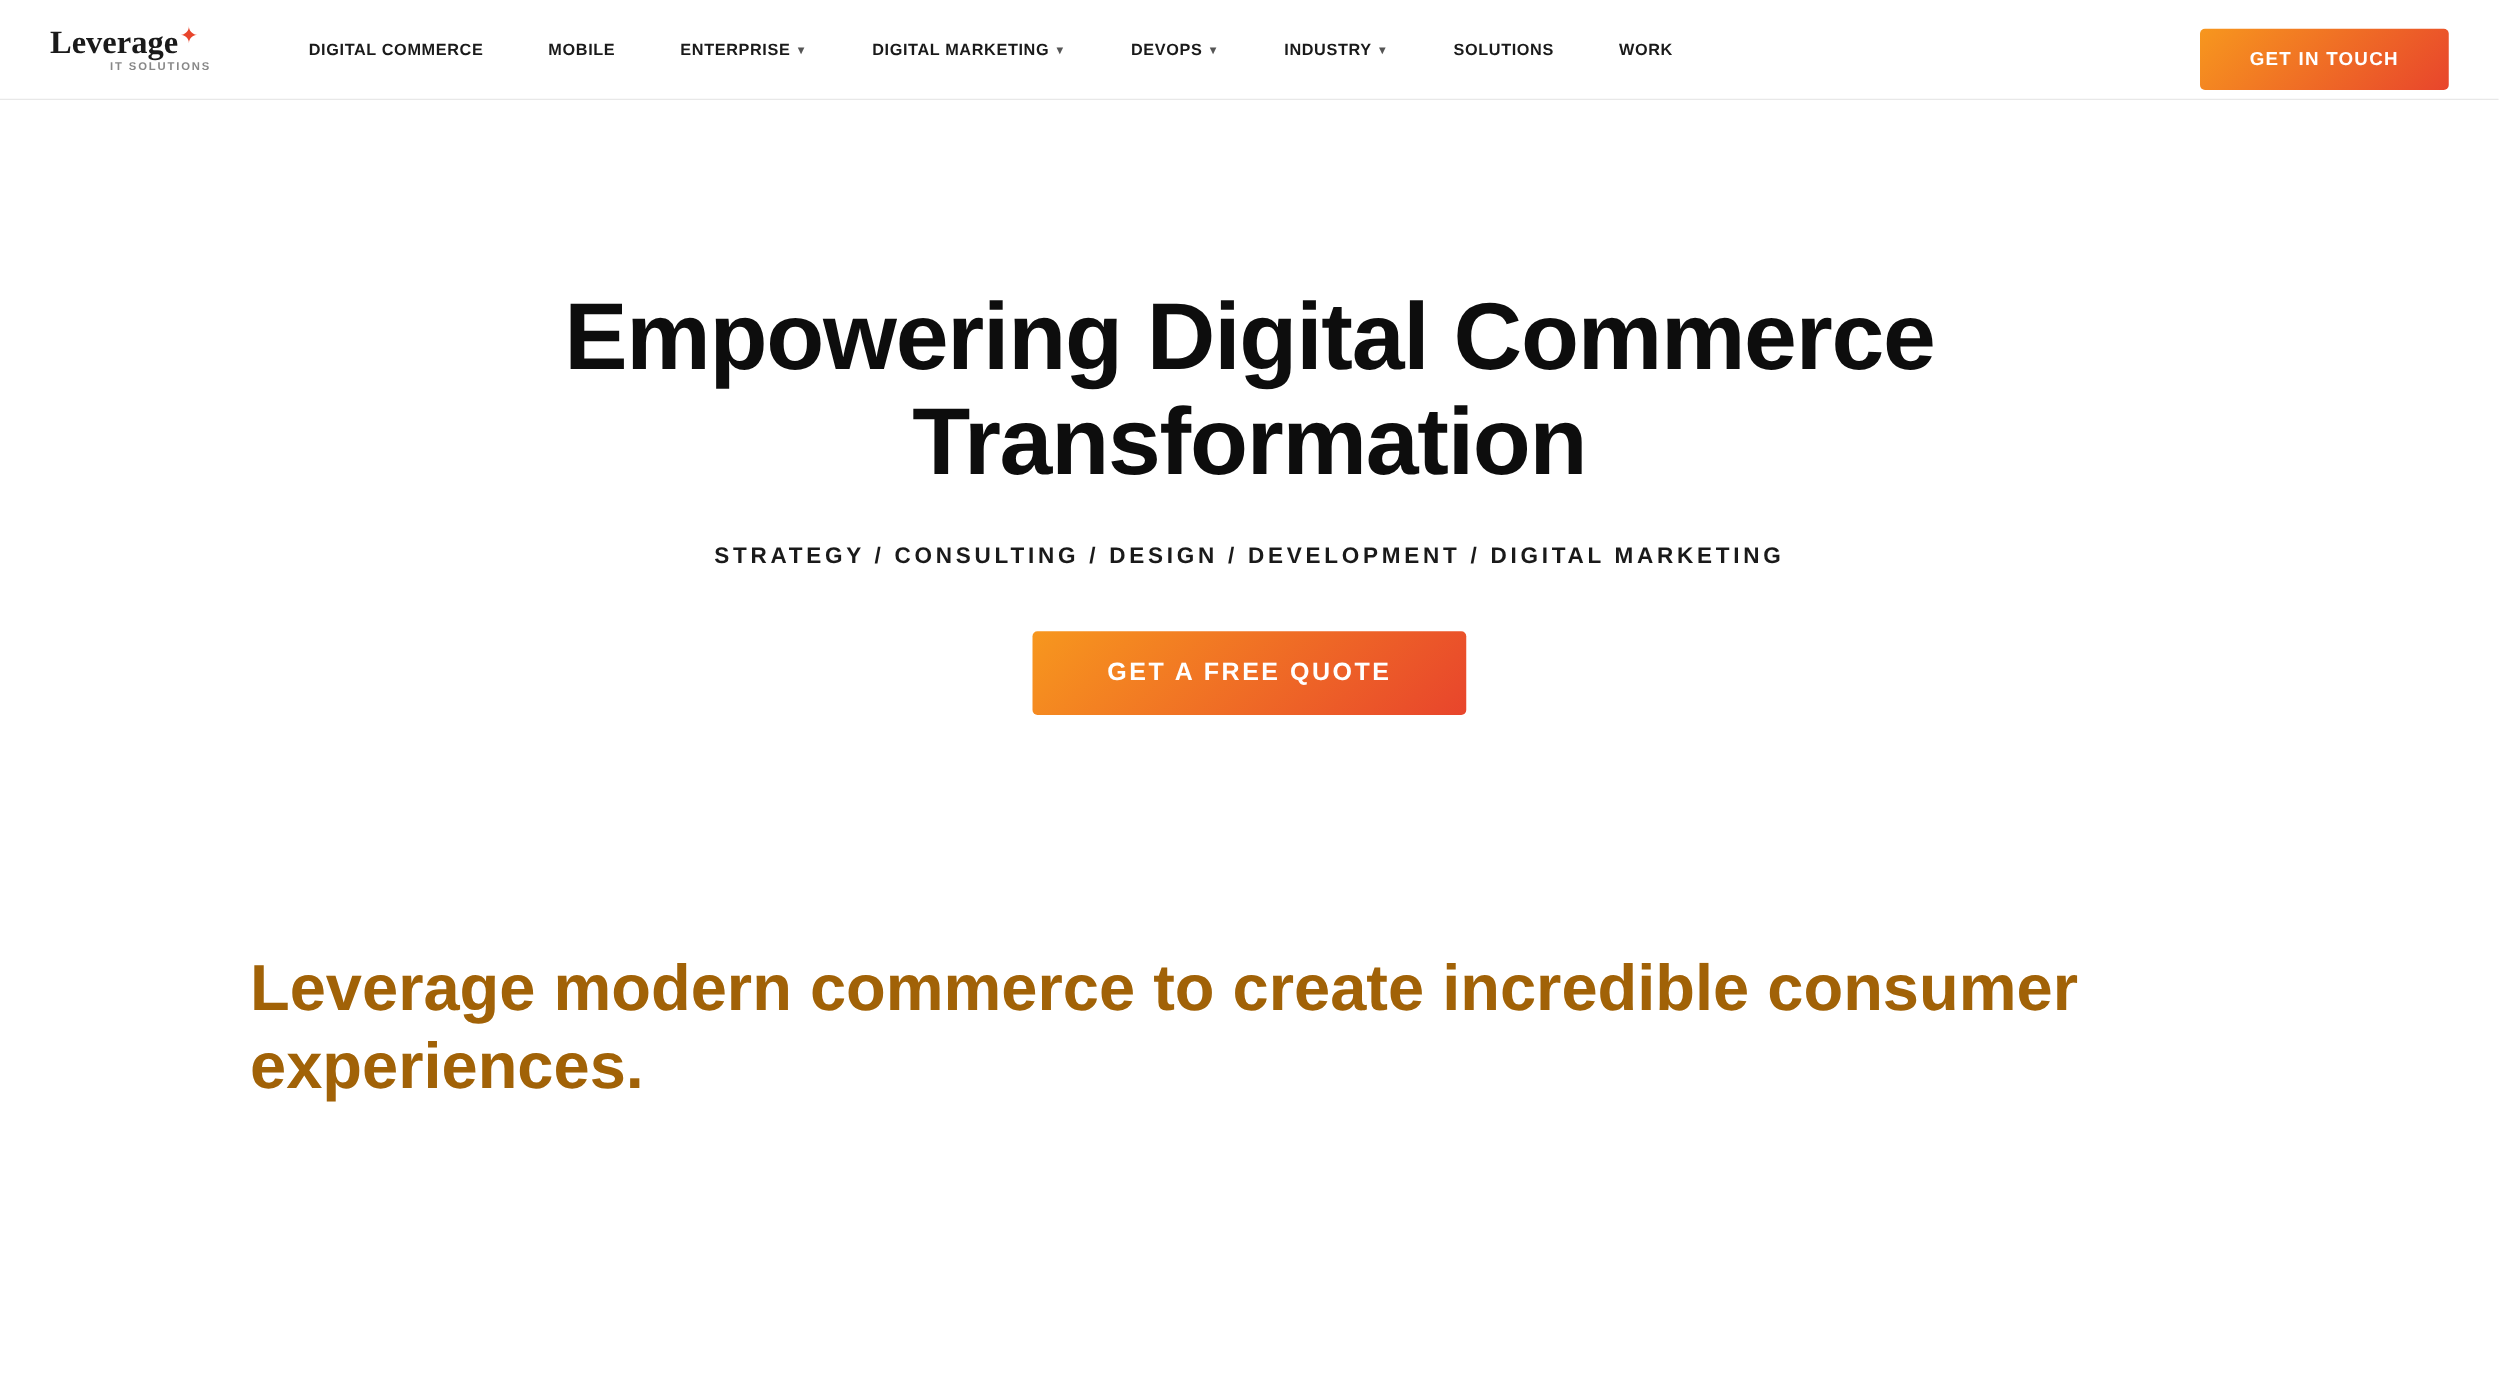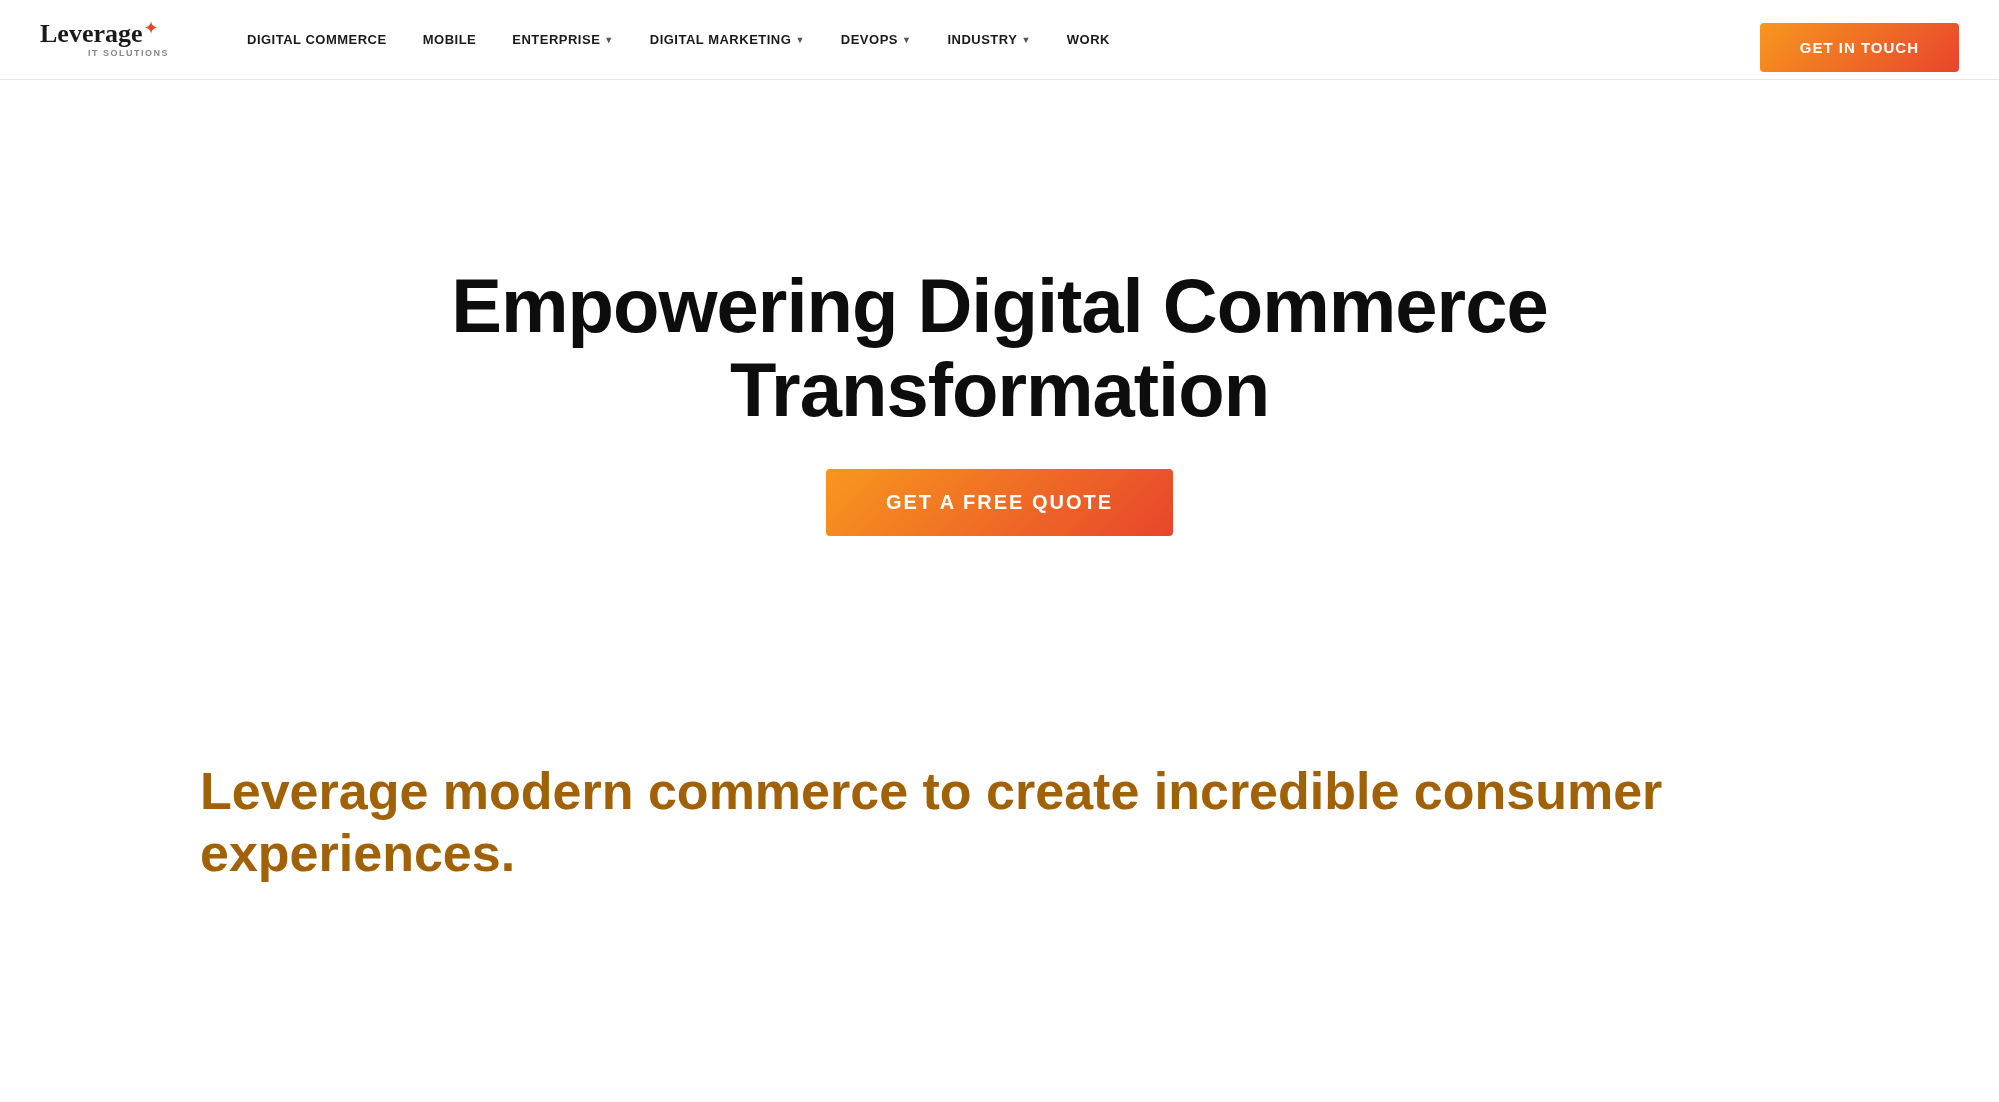--- a/index.html
+++ b/index.html
@@ -50,21 +50,21 @@
       letter-spacing: 1.5px;
       font-weight: 700;
       margin-top: 2px;
       text-transform: uppercase;
       margin-left: 48px;
     }
 
     .nav-links {
       display: flex;
       align-items: center;
-      gap: 0px;
+      gap: 16px;
       flex: 1;
       list-style: none;
     }
 
     .nav-links li {
       position: relative;
     }
 
     .nav-links li a {
       display: flex;
@@ -219,32 +219,38 @@
       </a>
     </li>
     <li>
       <a href="#">
         <span>INDUSTRY</span>
         <span class="chevron">▼</span>
       </a>
     </li>
     <li>
       <a href="#">
+        <span>SOLUTIONS</span>
+      </a>
+    </li>
+    <li>
+      <a href="#">
         <span>WORK</span>
       </a>
     </li>
   </ul>
 
   <a href="#" class="cta-button">
     <span>GET IN TOUCH</span>
   </a>
 </nav>
 
 <section class="hero">
   <h1 class="hero-title">Empowering Digital Commerce Transformation</h1>
+  <p class="hero-subtitle">STRATEGY / CONSULTING / DESIGN / DEVELOPMENT / DIGITAL MARKETING</p>
   <a href="#" class="hero-cta">
     <span>GET A FREE QUOTE</span>
   </a>
 </section>
 
 <section class="bottom-section">
   <h2 class="bottom-title">Leverage modern commerce to create incredible consumer experiences.</h2>
 </section>
 
 </body></html>

